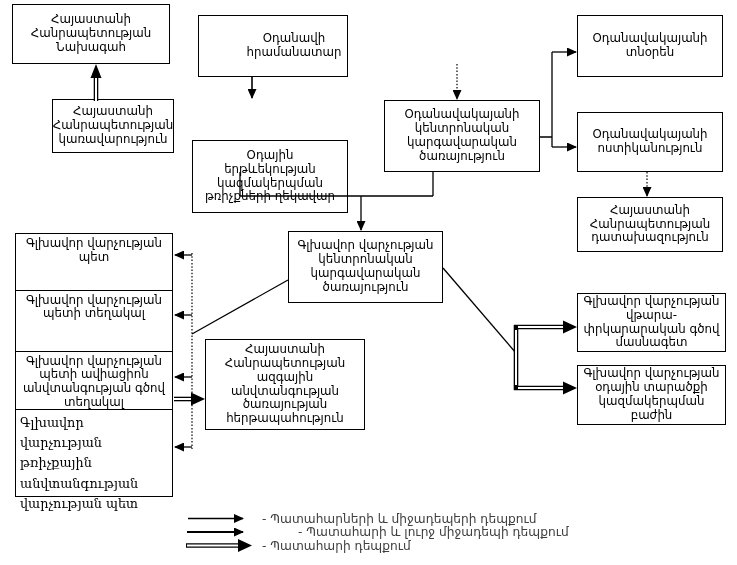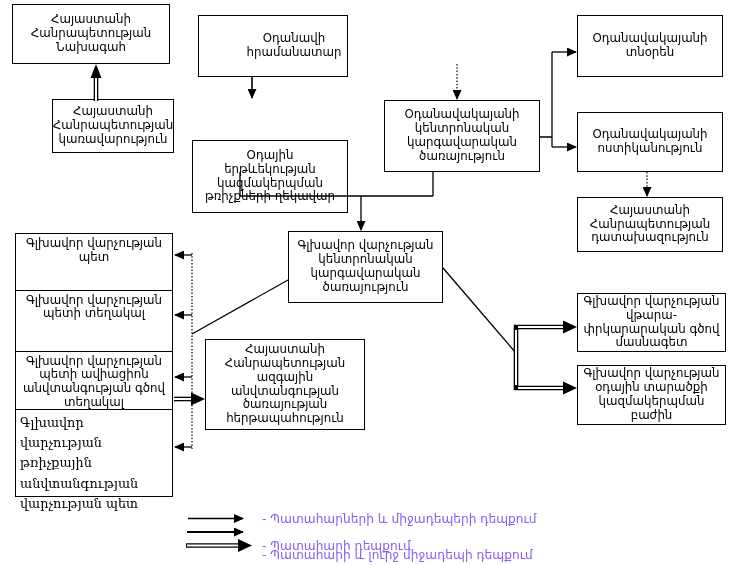--- a/index.html
+++ b/index.html
@@ -38,21 +38,21 @@
   }
   #connectors{
     position:absolute;left:0;top:0;z-index:2;
     pointer-events:none;
   }
   .legend-label{
     position:absolute;
     left:262px;
     font-size:12.2px;
     line-height:14px;
-    color:#8b5cf6;
+    color:#404040;
     white-space:nowrap;
     z-index:1;
   }
 </style>
 </head>
 <body>
 
 <div id="stage">
 
   <div class="box" style="left:12px;top:4px;width:158px;height:60px;">Հայաստանի
@@ -119,21 +119,21 @@
 վթարա-
 փրկարարական գծով
 մասնագետ</div>
 
   <div class="box" style="left:577px;top:365px;width:149px;height:60px;">Գլխավոր վարչության
 օդային տարածքի
 կազմակերպման
 բաժին</div>
 
   <div class="legend-label" style="top:511.5px;">- Պատահարների և միջադեպերի դեպքում</div>
-  <div class="legend-label" style="top:548px;">- Պատահարի և լուրջ միջադեպի դեպքում</div>
+  <div class="legend-label" style="top:525px;margin-left:36px;">- Պատահարի և լուրջ միջադեպի դեպքում</div>
   <div class="legend-label" style="top:538.5px;">- Պատահարի դեպքում</div>
 
   <svg id="connectors" width="737" height="565" viewBox="0 0 737 565">
     <defs>
       <marker id="ah" markerUnits="userSpaceOnUse" markerWidth="10" markerHeight="9" refX="9" refY="4.5" orient="auto">
         <path d="M0,0 L10,4.5 L0,9 z" fill="#000"></path>
       </marker>
     </defs>
 
     <g stroke="#000" stroke-width="1.3" fill="none">

